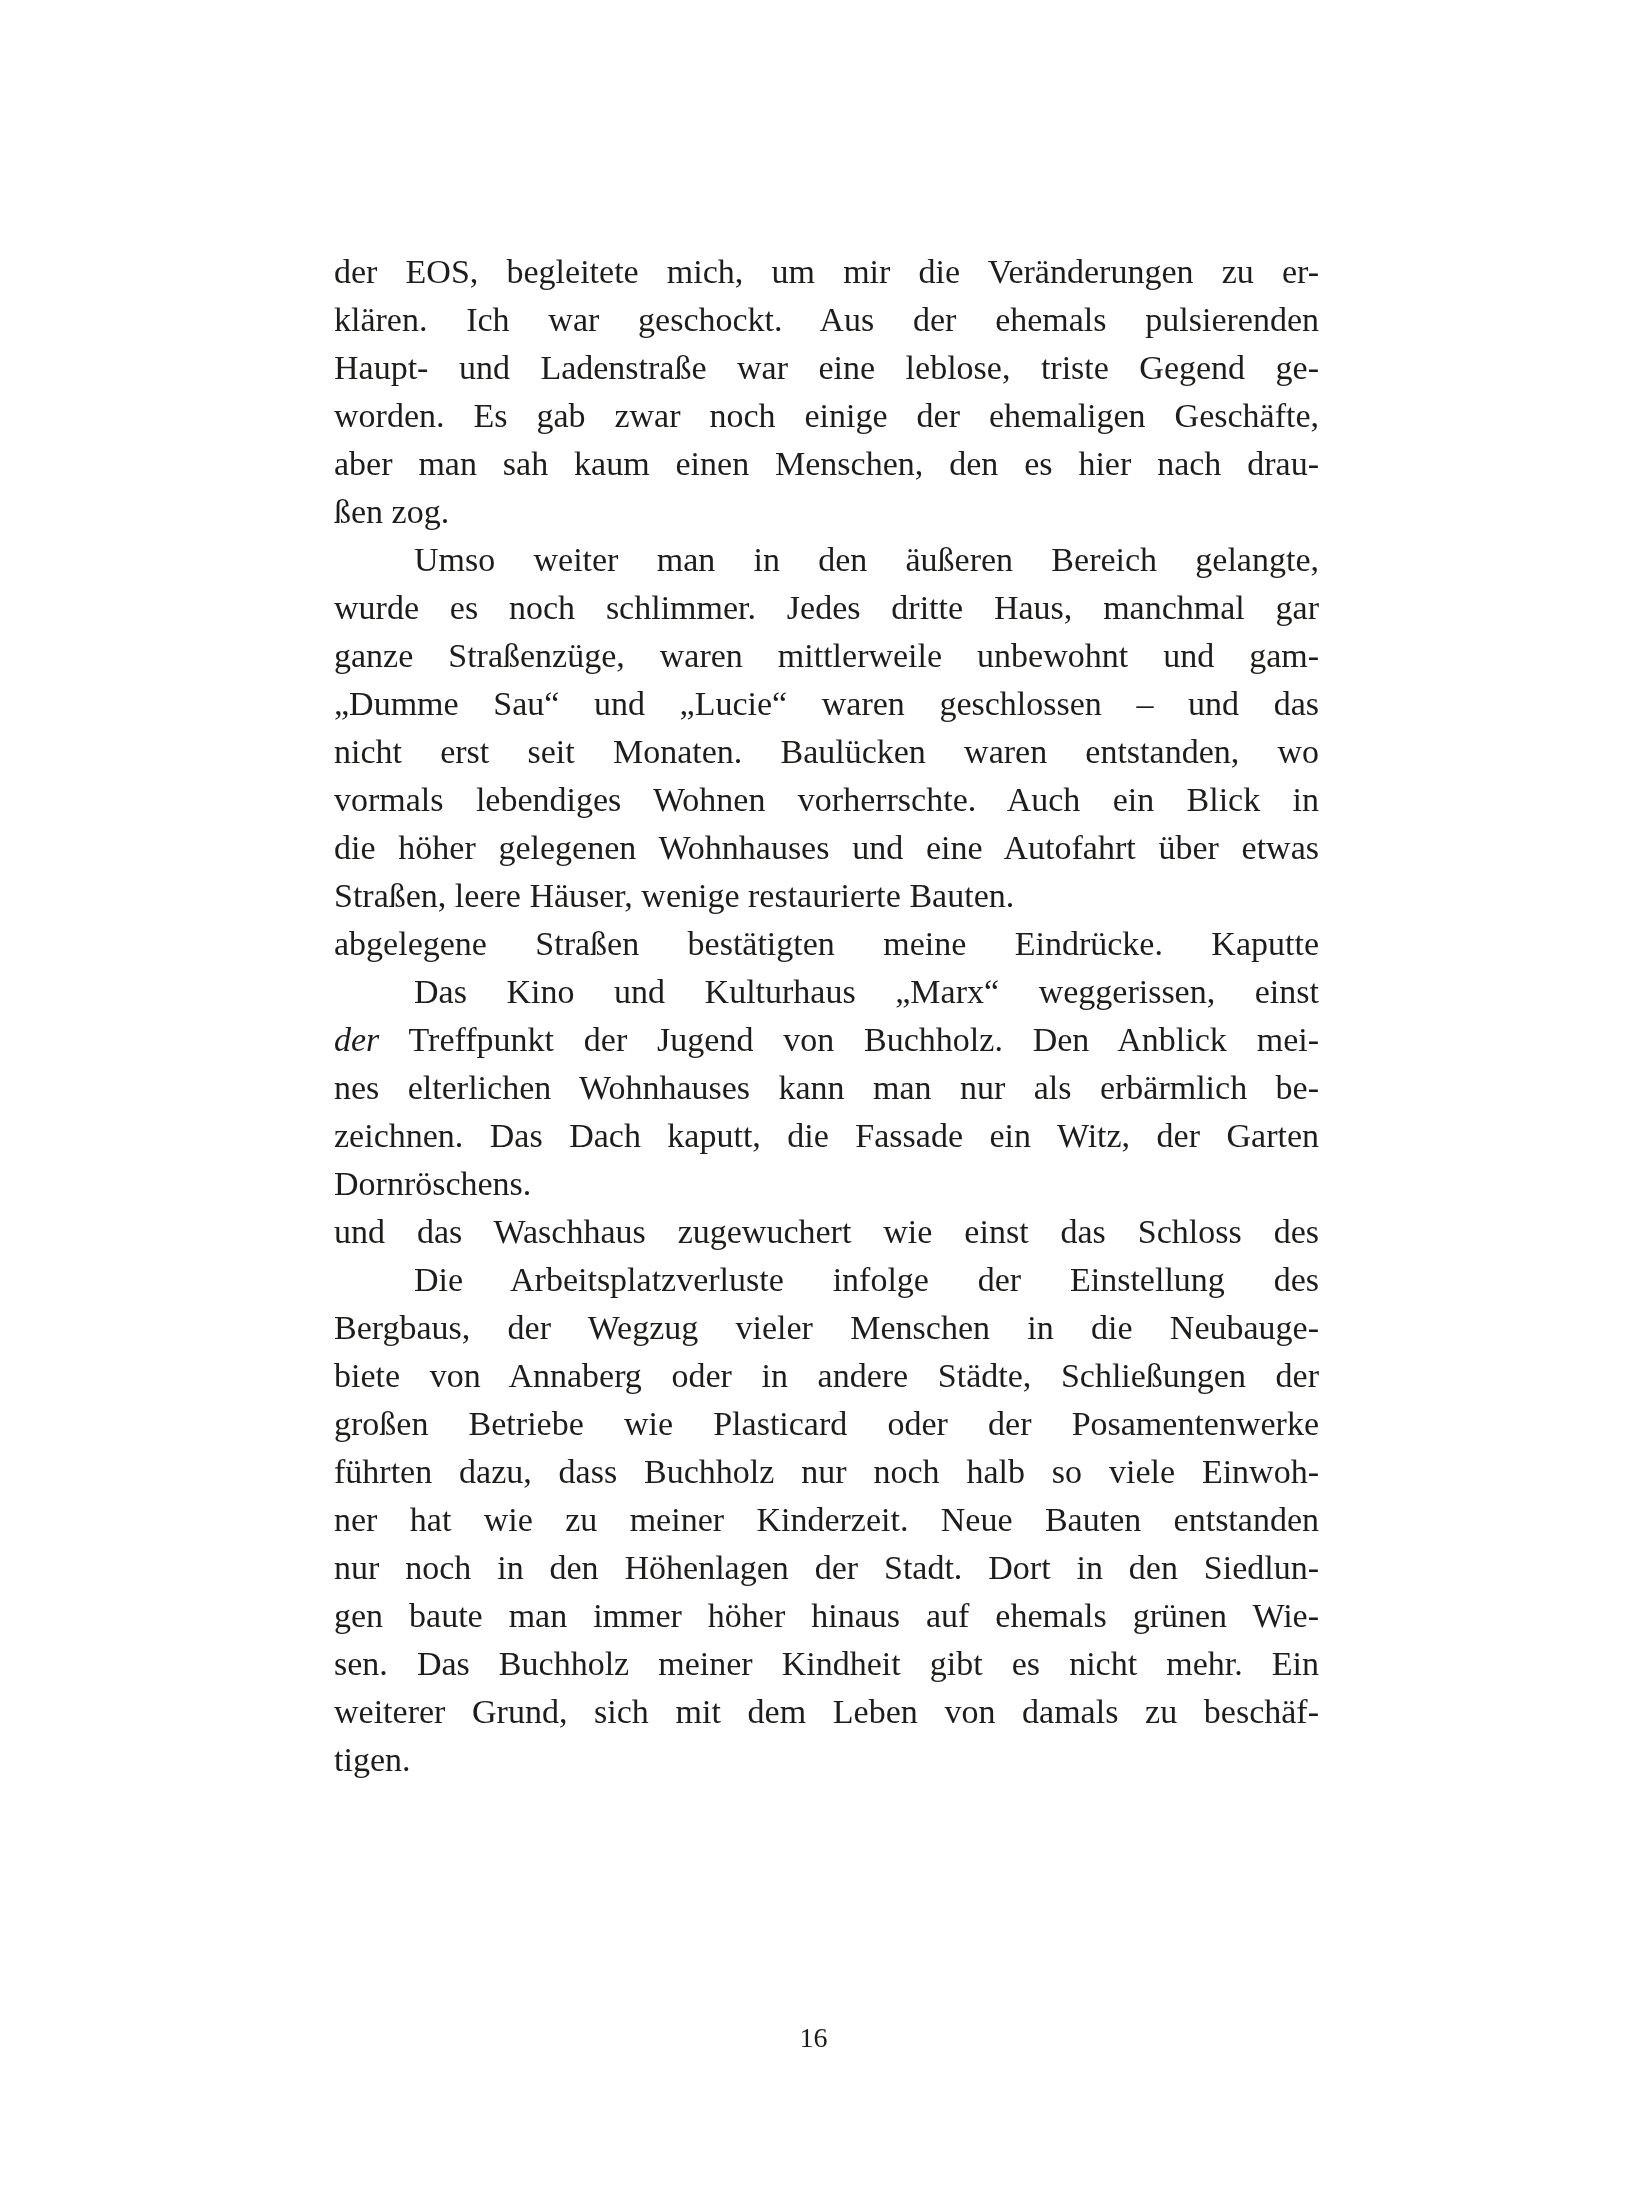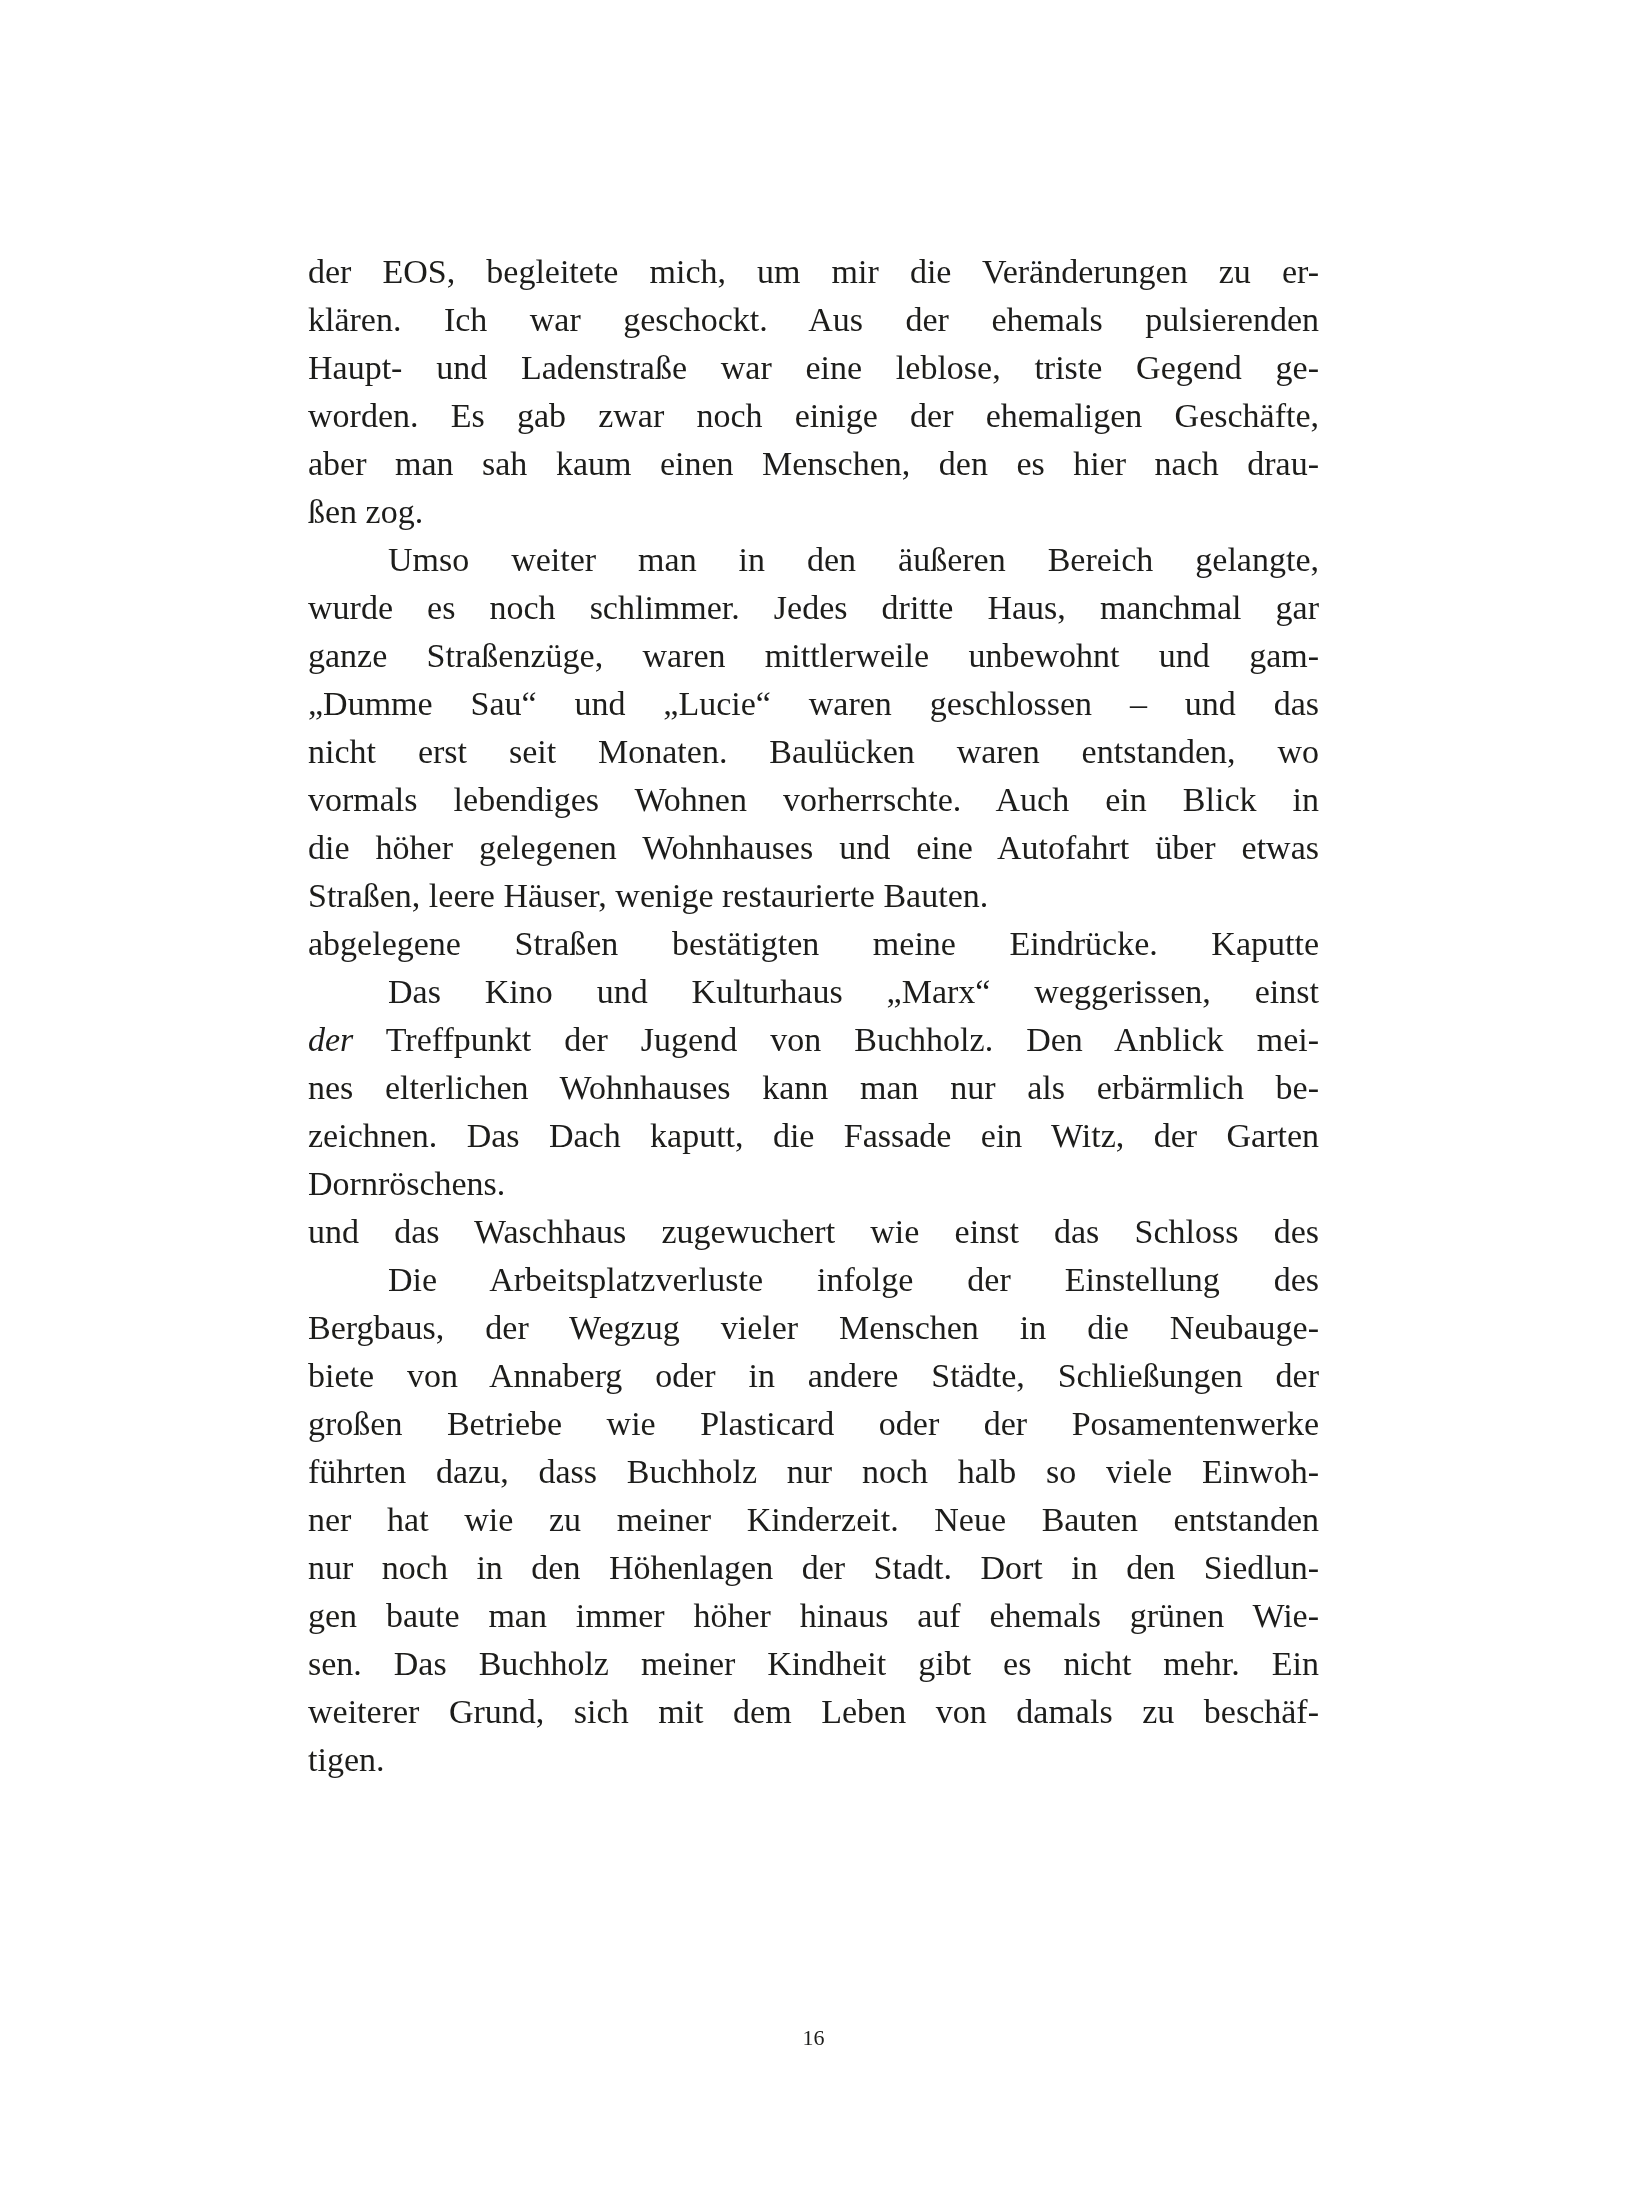--- a/index.html
+++ b/index.html
@@ -29,37 +29,38 @@
     line-height: 48px;
   }
   .paragraph {
     margin: 0;
     padding: 0;
   }
   .line {
     text-align: justify;
     text-align-last: justify;
     white-space: normal;
+    margin-left: 26px;
   }
   .line.last {
     text-align-last: left;
   }
   .line.indent {
     text-indent: 80px;
   }
   .line em {
     font-style: italic;
   }
   .page-number {
     position: absolute;
     left: 308px;
     top: 2016px;
     width: 1011px;
     text-align: center;
-    font-size: 22px;
+    font-size: 28px;
     line-height: 44px;
   }
 </style>
 </head>
 <body>
 
 <div class="book-page">
   <div class="text-block">
       <div class="paragraph">
         <div class="line">der EOS, begleitete mich, um mir die Veränderungen zu er-</div>

